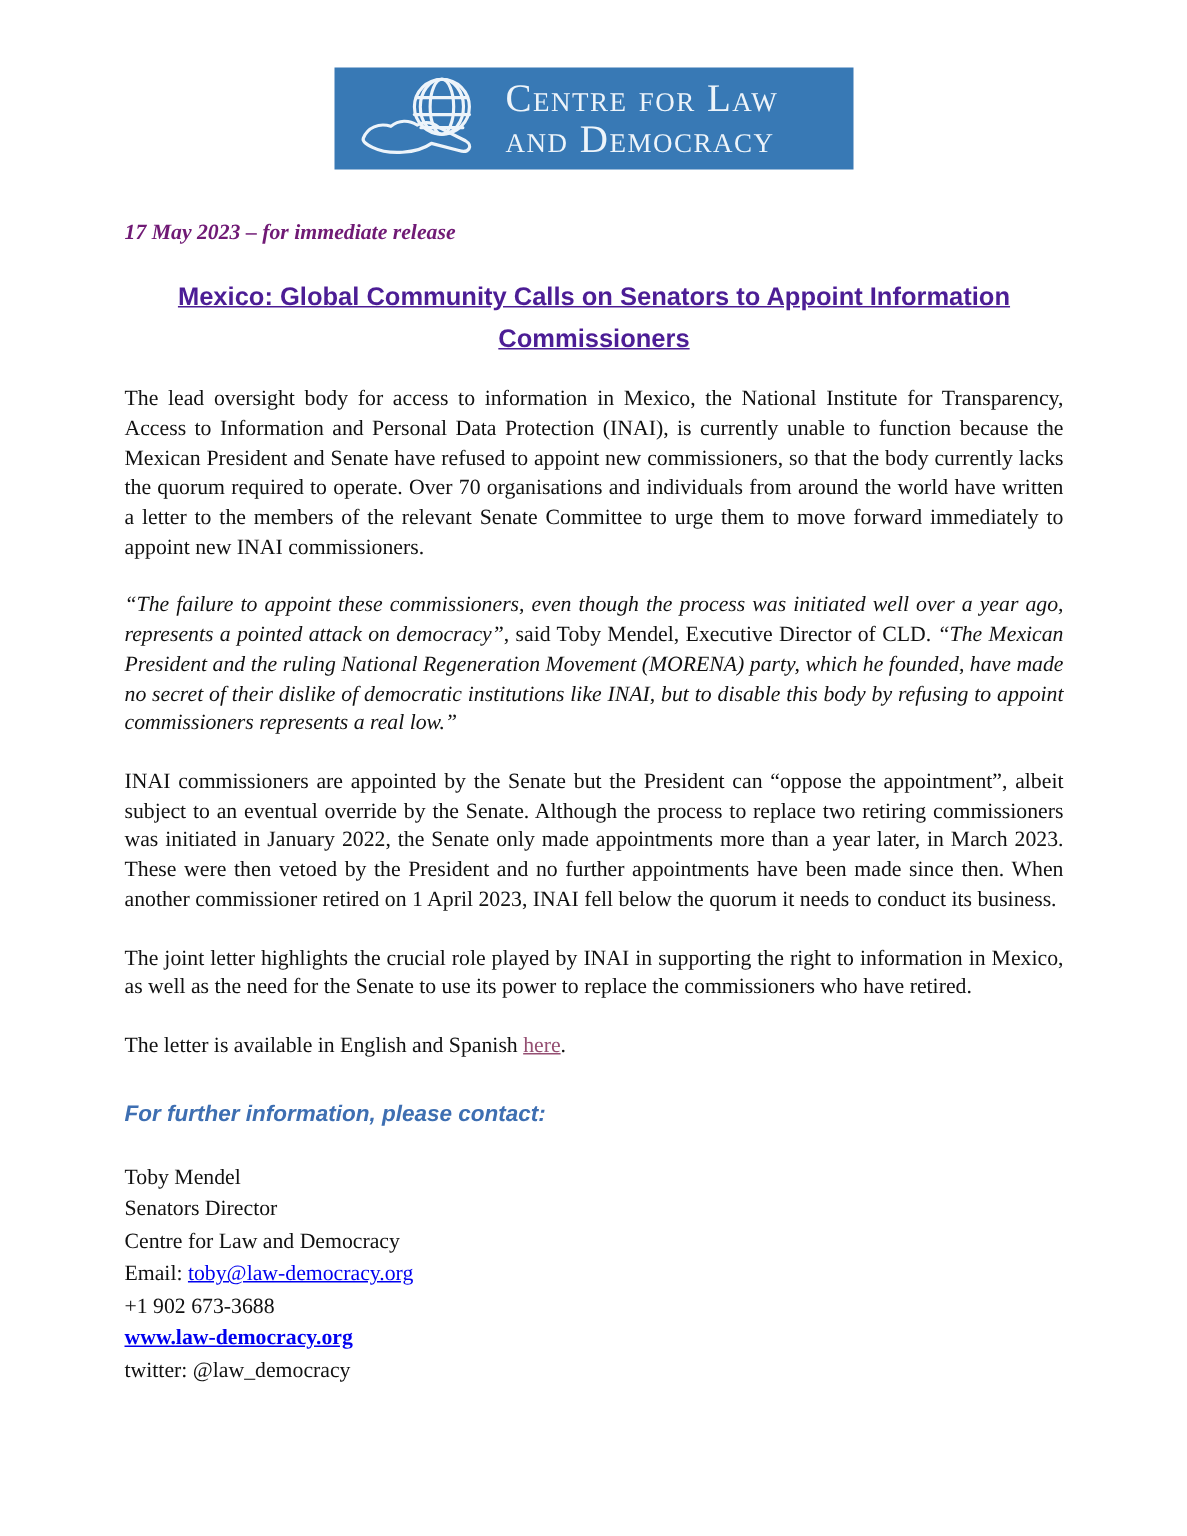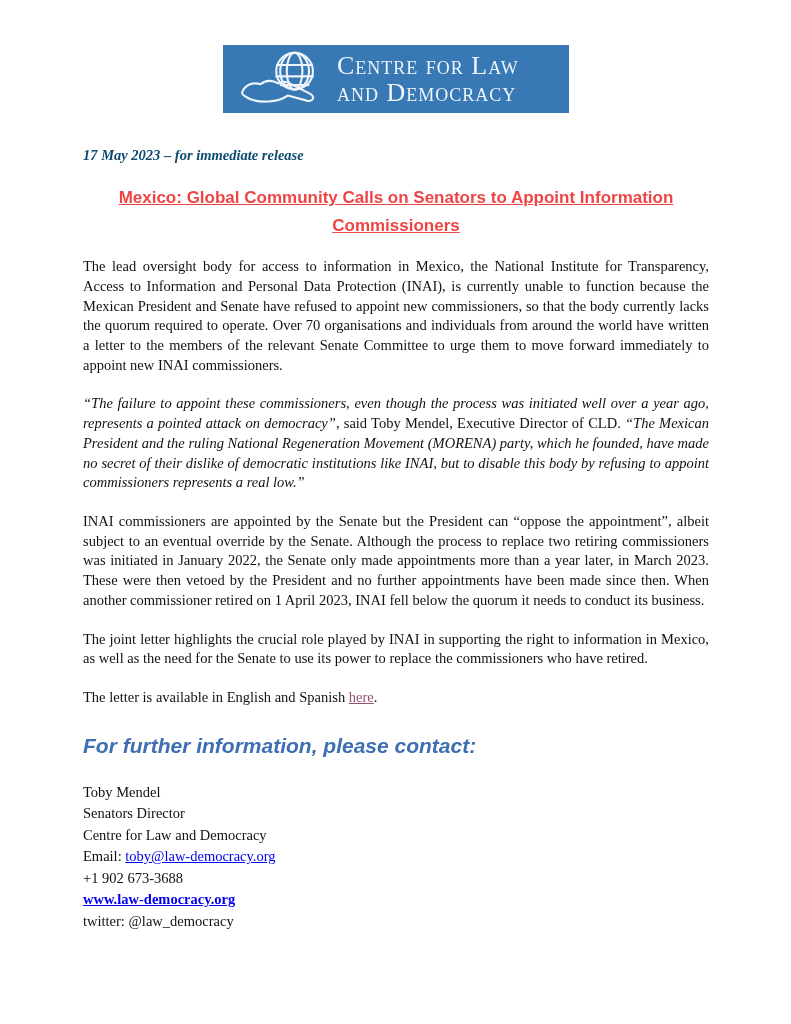--- a/index.html
+++ b/index.html
@@ -35,51 +35,51 @@
     letter-spacing: 1px;
     margin-left: 4px;
     white-space: nowrap;
   }
   
   .date {
     margin: 34px 0 0 0;
     font-size: 14.5px;
     font-weight: bold;
     font-style: italic;
-    color: #0c4a6e;
+    color: #701a75;
   }
   
   .title {
     margin: 20px auto 18px auto;
     max-width: 648px;
     text-align: center;
     font-family: "Liberation Sans", sans-serif;
     font-size: 17px;
     font-weight: bold;
-    color: #ef4444;
+    color: #4c1d95;
     text-decoration: underline;
     line-height: 1.62;
   }
   
   .body {
     font-size: 14.5px;
     line-height: 1.36;
     margin: 0 0 19px 0;
     color: #111111;
   }
   .just { text-align: justify; }
   .italic { font-style: italic; }
   a { cursor: pointer; }
   .link { color: #0000EE; text-decoration: underline; }
   .link-bold { font-weight: bold; }
   .visited-link { color: #954F72; text-decoration: underline; margin-top: 41px; }
   
   .contact-heading {
     font-family: "Liberation Sans", sans-serif;
-    font-size: 21px;
+    font-size: 15px;
     font-weight: bold;
     font-style: italic;
     color: #3E6FB2;
     margin: 26px 0 24px 0;
   }
   .contact { font-size: 14.5px; }
   .contact > div { line-height: 21.5px; }
 </style>
 </head>
 <body>

